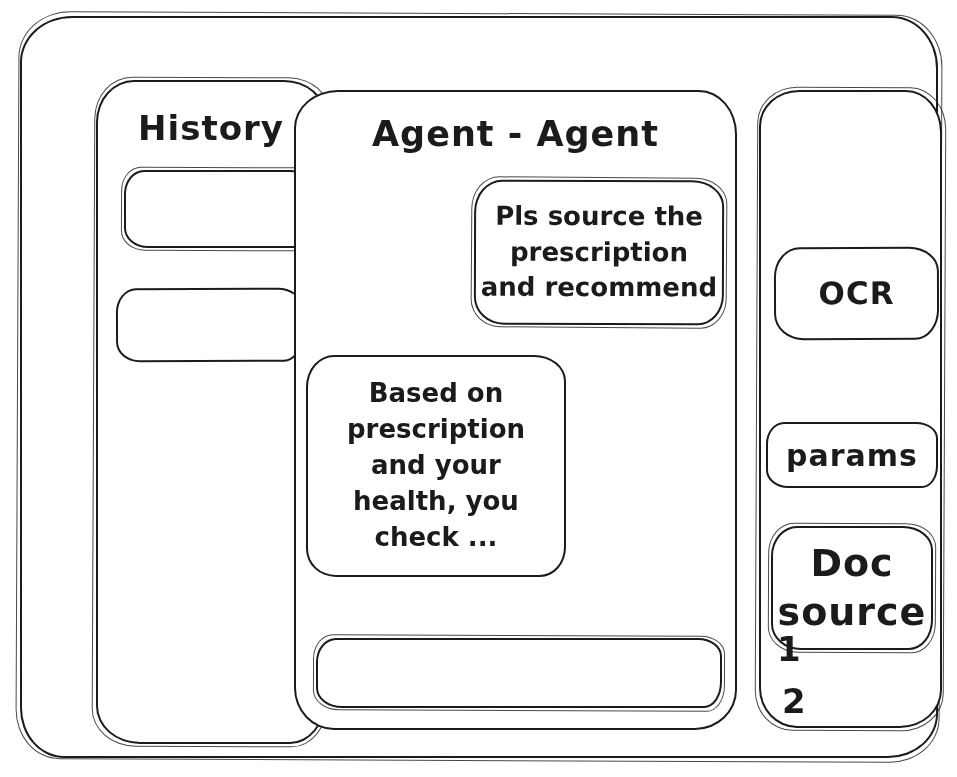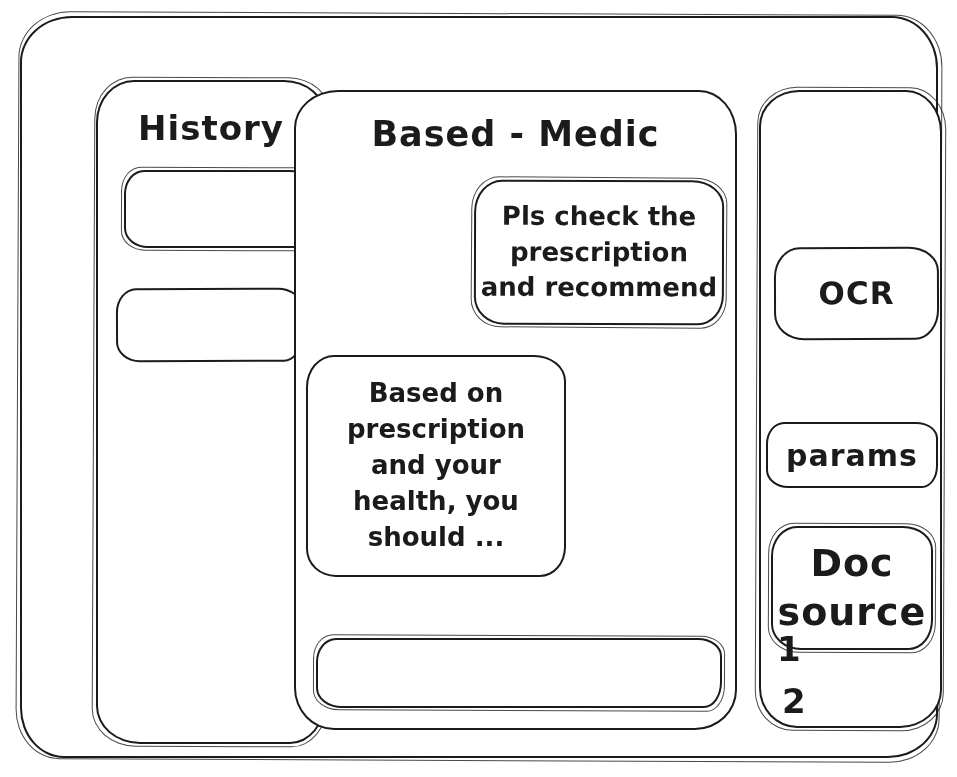--- a/index.html
+++ b/index.html
@@ -115,34 +115,34 @@
 <div class="canvas">
   <div class="sketch double window">
 
     <aside class="sketch double history-panel">
       <div class="panel-title">History</div>
       <div class="sketch double history-item first"></div>
       <div class="sketch history-item second"></div>
     </aside>
 
     <main class="sketch chat-panel">
-      <div class="chat-title">Based - Medic</div>
+      <div class="chat-title">Agent - Agent</div>
 
       <div class="sketch double bubble user">
-        <span>Pls check the
+        <span>Pls source the
 prescription
 and recommend</span>
       </div>
 
       <div class="sketch bubble assistant">
         <span>Based on
 prescription
 and your
 health, you
-should ...</span>
+check ...</span>
       </div>
 
       <div class="sketch double input-bar">
         <input class="input-field" placeholder="" style="">
       </div>
     </main>
 
     <aside class="sketch double tools-panel">
       <div class="sketch tool-btn params">
         <span>params</span>

